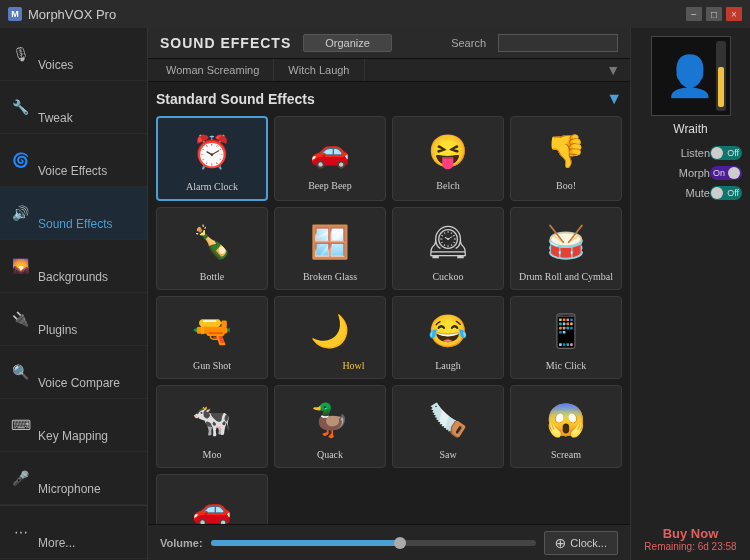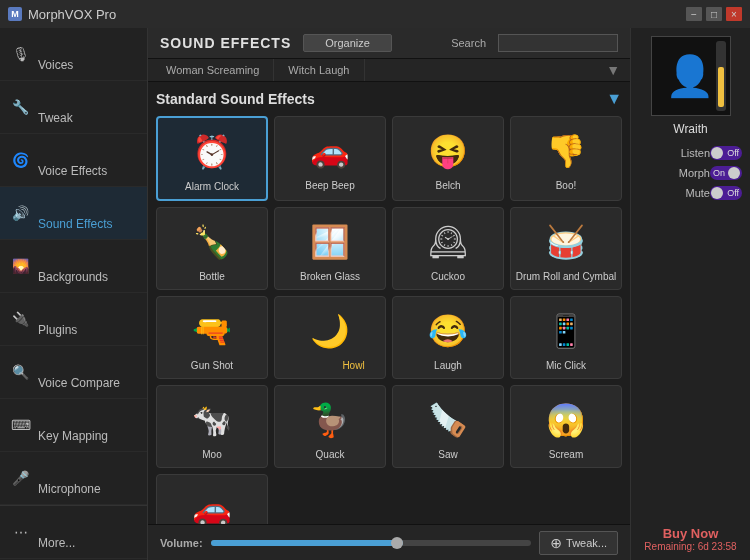--- a/index.html
+++ b/index.html
@@ -203,20 +203,21 @@
       width: 52px; height: 52px;
       display: flex; align-items: center; justify-content: center;
       font-size: 32px;
     }
     .sound-label {
       font-size: 10px;
       color: #ccc;
       text-align: center;
       margin-top: 3px;
       line-height: 1.2;
+      font-family: Liberation Serif, serif;
     }
     .sound-item.yellow-text .sound-label { color: #f0c040; padding-left: 47px; }
 
     
     .bottom-bar {
       height: 36px;
       background: #252525;
       border-top: 1px solid #111;
       display: flex;
       align-items: center;
@@ -321,21 +322,21 @@
       padding-left: 44px;
     }
     .toggle-label { font-size: 11px; color: #bbb; }
     .toggle {
       width: 32px; height: 14px;
       border-radius: 7px;
       position: relative;
       cursor: pointer;
       flex-shrink: 0;
     }
-    .toggle.off { background: #4c1d95; }
+    .toggle.off { background: #0f766e; }
     .toggle.on { background: #4c1d95; }
     .toggle-knob {
       position: absolute;
       top: 1px;
       width: 12px; height: 12px;
       background: #ccc;
       border-radius: 50%;
     }
     .toggle.off .toggle-knob { left: 1px; }
     .toggle.on .toggle-knob { left: 18px; }
@@ -523,21 +524,21 @@
     </div>
 
     <div class="bottom-bar">
       <span class="volume-label">Volume:</span>
       <div class="volume-track">
         <div class="volume-fill"></div>
         <div class="volume-handle"></div>
       </div>
       <button class="create-btn">
         <span style="font-size:14px;">⊕</span>
-        <span>Tweak...</span>
+        <span>Clock...</span>
       </button>
     </div>
   </div>
 
   <div class="right-panel">
     <div class="voice-preview">
       <span class="voice-preview-img">👤</span>
       <div class="vert-slider-area">
         <div class="vert-fill"></div>
       </div>

